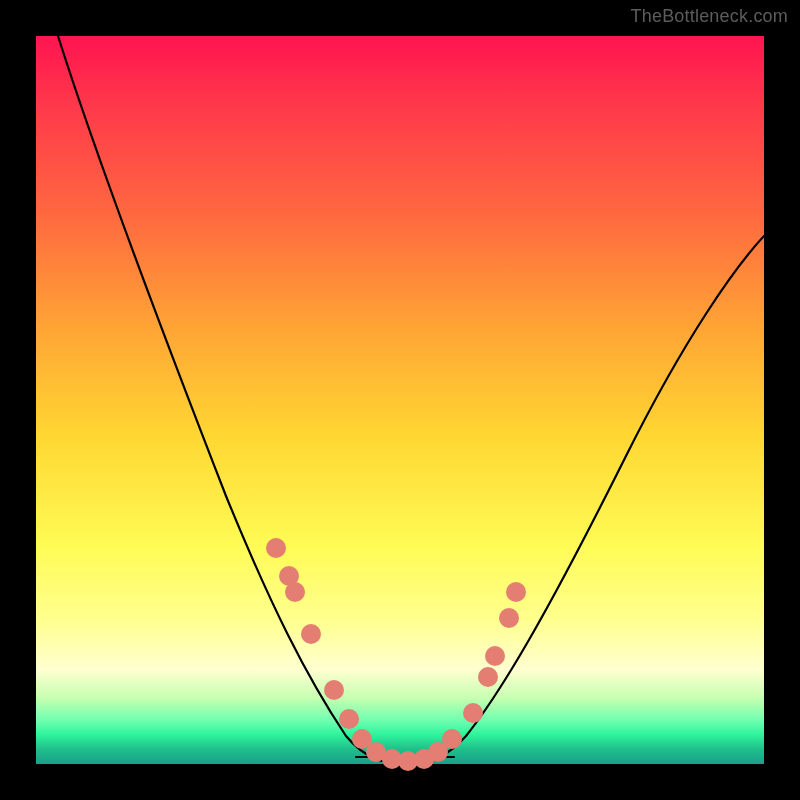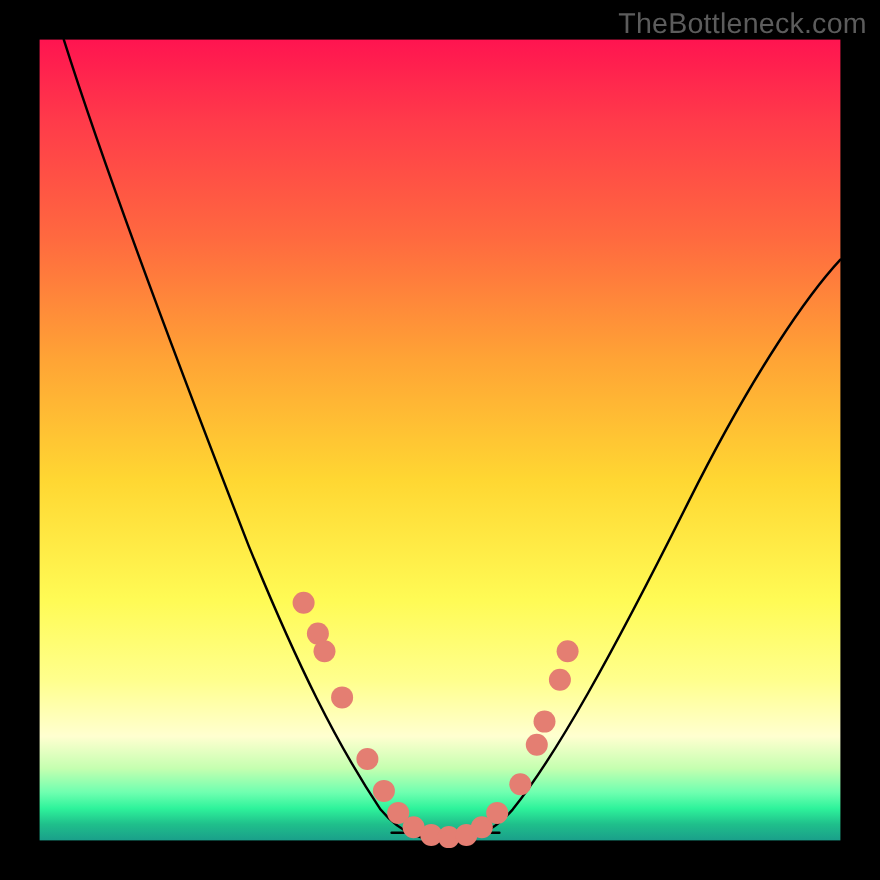--- a/index.html
+++ b/index.html
@@ -41,21 +41,21 @@
       #2ef39b 96%,
       #1fbf8b 98%,
       #1a9f8a 100%
     );
   }
   .credit {
     position: absolute;
     top: 6px;
     right: 12px;
     color: #5c5c5c;
-    font-size: 26px;
+    font-size: 18px;
     font-weight: 500;
     letter-spacing: 0.2px;
     user-select: none;
   }
   svg.curve {
     position: absolute;
     left: 0;
     top: 0;
     width: 728px;
     height: 728px;

